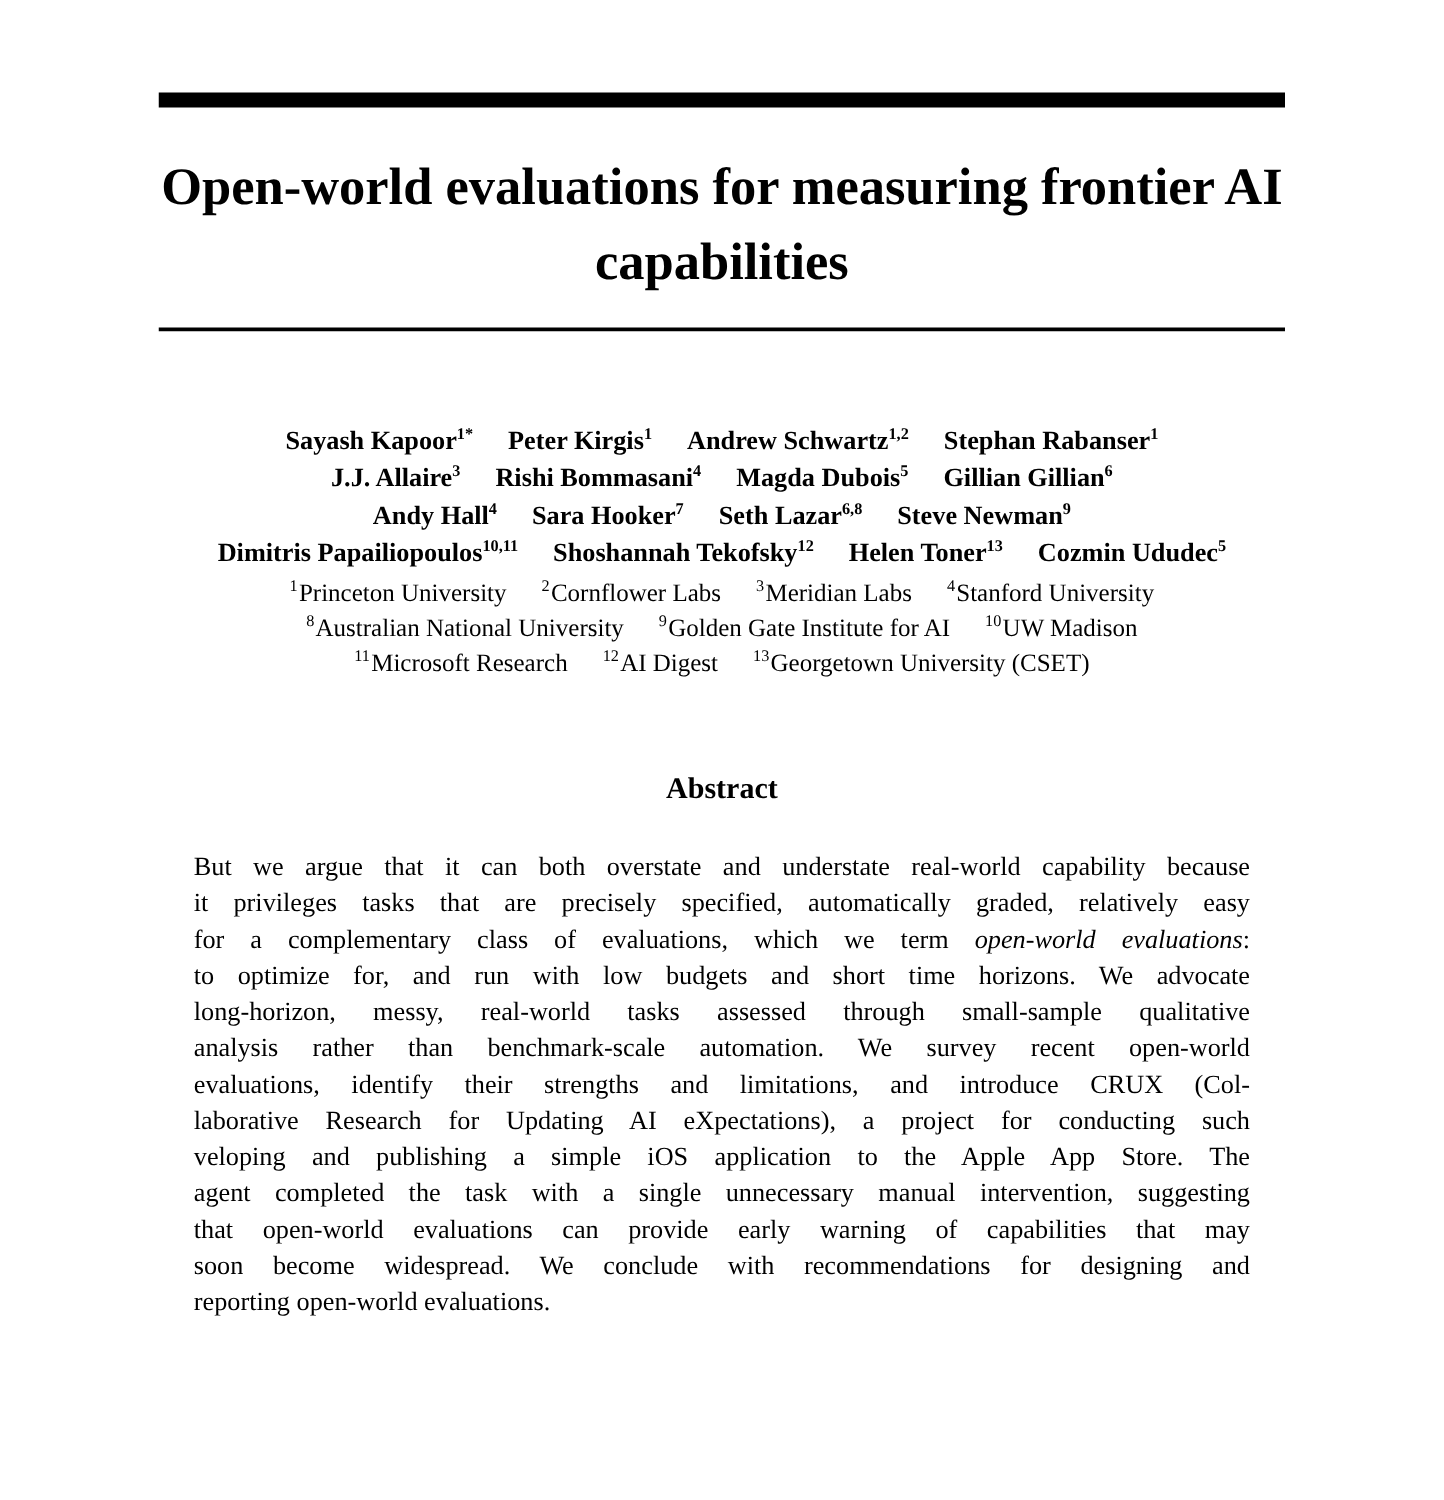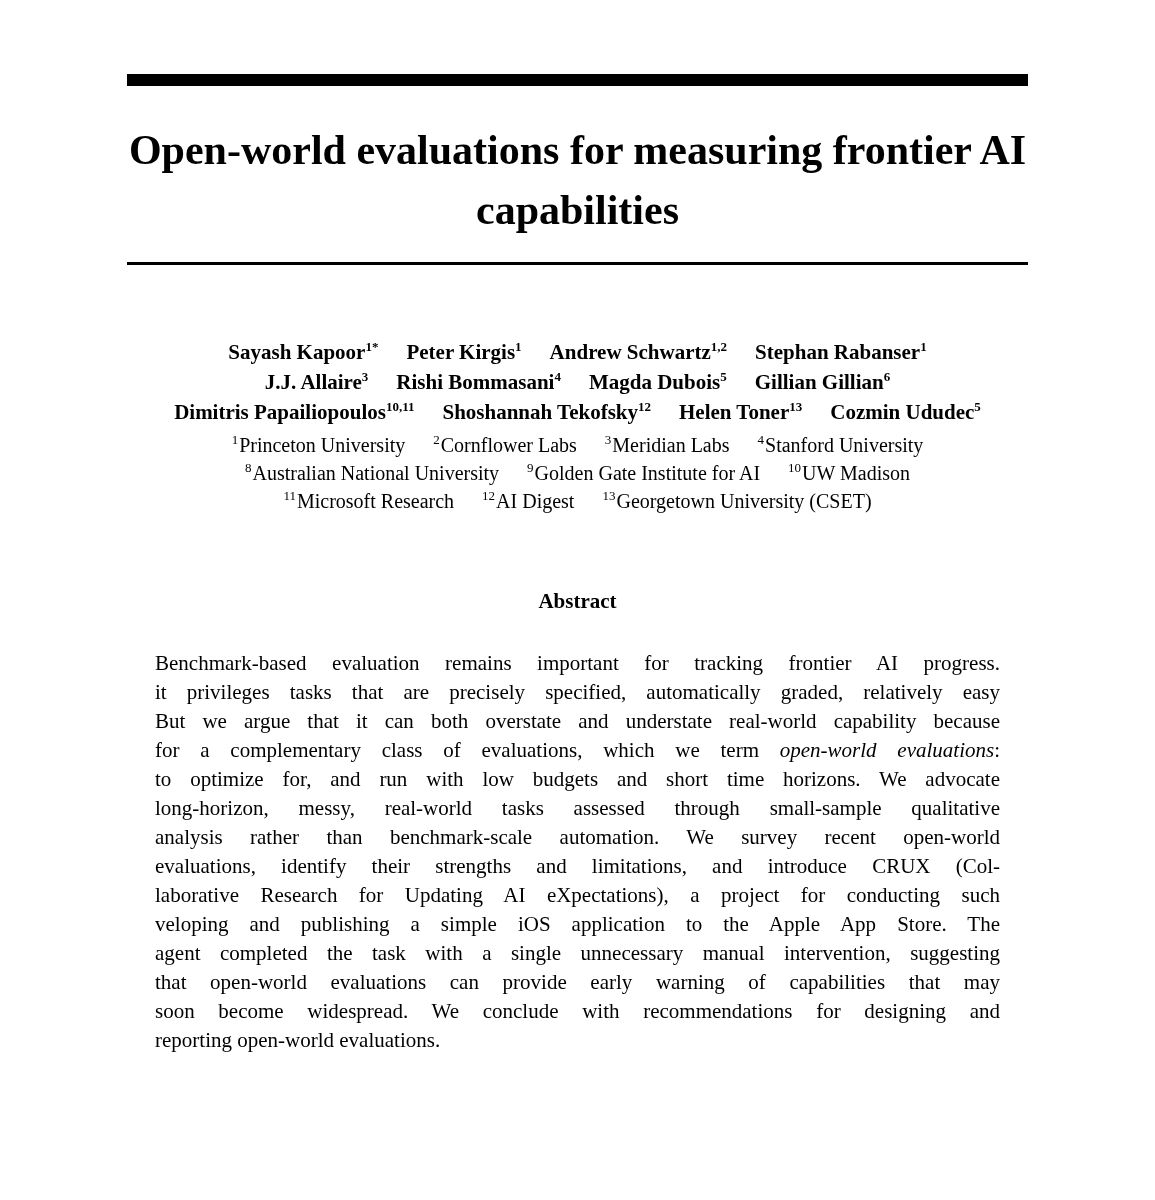--- a/index.html
+++ b/index.html
@@ -49,21 +49,21 @@
     margin-top: 4px;
     text-align: center;
     font-weight: normal;
     font-size: 20px;
     line-height: 28px;
   }
   .affil { margin: 0 14px; display: inline-block; }
   .affils sup { font-weight: normal; margin-right: 1px; }
   .abstract-heading {
     margin: 70px 0 0 0;
-    font-size: 21px;
+    font-size: 24px;
     line-height: 33px;
     font-weight: bold;
     text-align: center;
   }
   .abstract-body {
     width: 845px;
     margin: 31px auto 0 auto;
     font-size: 21px;
     line-height: 29px;
     text-align: justify;
@@ -86,35 +86,35 @@
   <h1 class="title">
     <div>Open-world evaluations for measuring frontier AI</div>
     <div>capabilities</div>
   </h1>
 
   <div class="rule-thin"></div>
 
   <div class="authors" id="authors">
       <div class="author-row"><span class="author"><span>Sayash Kapoor</span><sup>1*</sup></span><span class="author"><span>Peter Kirgis</span><sup>1</sup></span><span class="author"><span>Andrew Schwartz</span><sup>1,2</sup></span><span class="author"><span>Stephan Rabanser</span><sup>1</sup></span></div>
       <div class="author-row"><span class="author"><span>J.J. Allaire</span><sup>3</sup></span><span class="author"><span>Rishi Bommasani</span><sup>4</sup></span><span class="author"><span>Magda Dubois</span><sup>5</sup></span><span class="author"><span>Gillian Gillian</span><sup>6</sup></span></div>
+      <div class="author-row"><span class="author"><span>Andy Hall</span><sup>4</sup></span><span class="author"><span>Sara Hooker</span><sup>7</sup></span><span class="author"><span>Seth Lazar</span><sup>6,8</sup></span><span class="author"><span>Steve Newman</span><sup>9</sup></span></div>
       <div class="author-row"><span class="author"><span>Dimitris Papailiopoulos</span><sup>10,11</sup></span><span class="author"><span>Shoshannah Tekofsky</span><sup>12</sup></span><span class="author"><span>Helen Toner</span><sup>13</sup></span><span class="author"><span>Cozmin Ududec</span><sup>5</sup></span></div>
     </div>
 
   <div class="affils" id="affils">
       <div class="affil-row"><span class="affil"><sup>1</sup><span>Princeton University</span></span><span class="affil"><sup>2</sup><span>Cornflower Labs</span></span><span class="affil"><sup>3</sup><span>Meridian Labs</span></span><span class="affil"><sup>4</sup><span>Stanford University</span></span></div>
       <div class="affil-row"><span class="affil"><sup>8</sup><span>Australian National University</span></span><span class="affil"><sup>9</sup><span>Golden Gate Institute for AI</span></span><span class="affil"><sup>10</sup><span>UW Madison</span></span></div>
       <div class="affil-row"><span class="affil"><sup>11</sup><span>Microsoft Research</span></span><span class="affil"><sup>12</sup><span>AI Digest</span></span><span class="affil"><sup>13</sup><span>Georgetown University (CSET)</span></span></div>
     </div>
 
   <h2 class="abstract-heading">Abstract</h2>
 
   <div class="abstract-body" id="abstract">
-      <div class="abs-line"><span>Benchmark-based evaluation remains important for tracking frontier AI progress.</span></div>
+      <div class="abs-line"><span>But we argue that it can both overstate and understate real-world capability because</span></div>
       <div class="abs-line"><span>it privileges tasks that are precisely specified, automatically graded, relatively easy</span></div>
-      <div class="abs-line"><span>But we argue that it can both overstate and understate real-world capability because</span></div>
       <div class="abs-line"><span>for a complementary class of evaluations, which we term </span><em>open-world evaluations</em><span>:</span></div>
       <div class="abs-line"><span>to optimize for, and run with low budgets and short time horizons.  We advocate</span></div>
       <div class="abs-line"><span>long-horizon, messy, real-world tasks assessed through small-sample qualitative</span></div>
       <div class="abs-line"><span>analysis rather than benchmark-scale automation.  We survey recent open-world</span></div>
       <div class="abs-line"><span>evaluations, identify their strengths and limitations, and introduce CRUX (Col-</span></div>
       <div class="abs-line"><span>laborative Research for Updating AI eXpectations), a project for conducting such</span></div>
       <div class="abs-line"><span>veloping and publishing a simple iOS application to the Apple App Store.  The</span></div>
       <div class="abs-line"><span>agent completed the task with a single unnecessary manual intervention, suggesting</span></div>
       <div class="abs-line"><span>that open-world evaluations can provide early warning of capabilities that may</span></div>
       <div class="abs-line"><span>soon become widespread. We conclude with recommendations for designing and</span></div>

